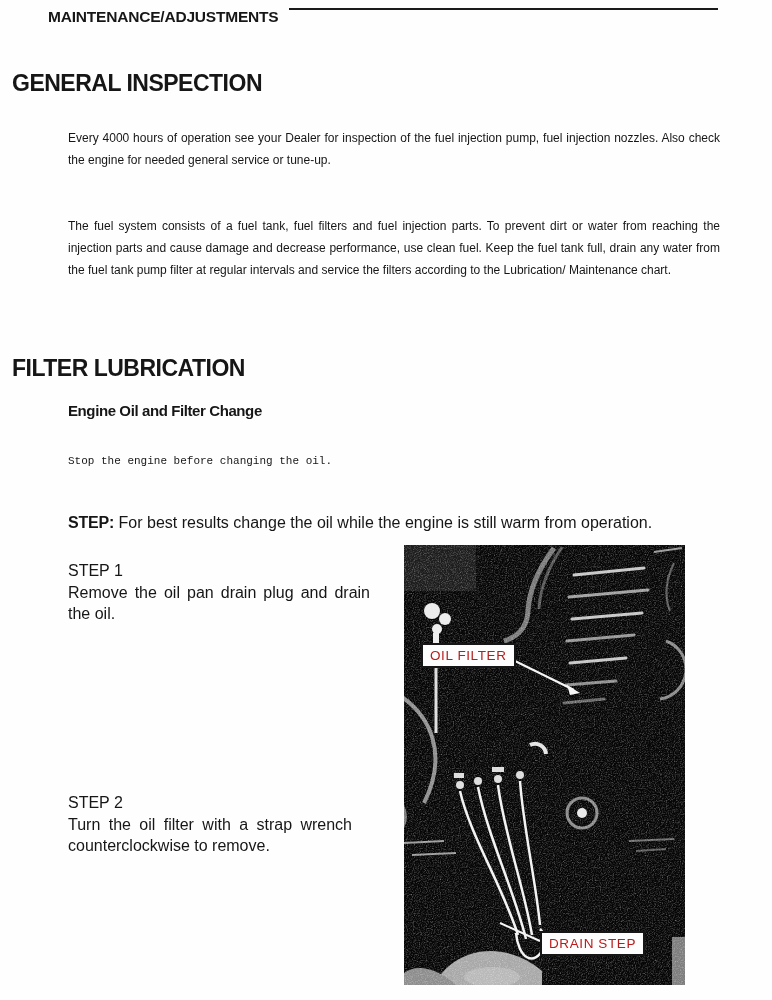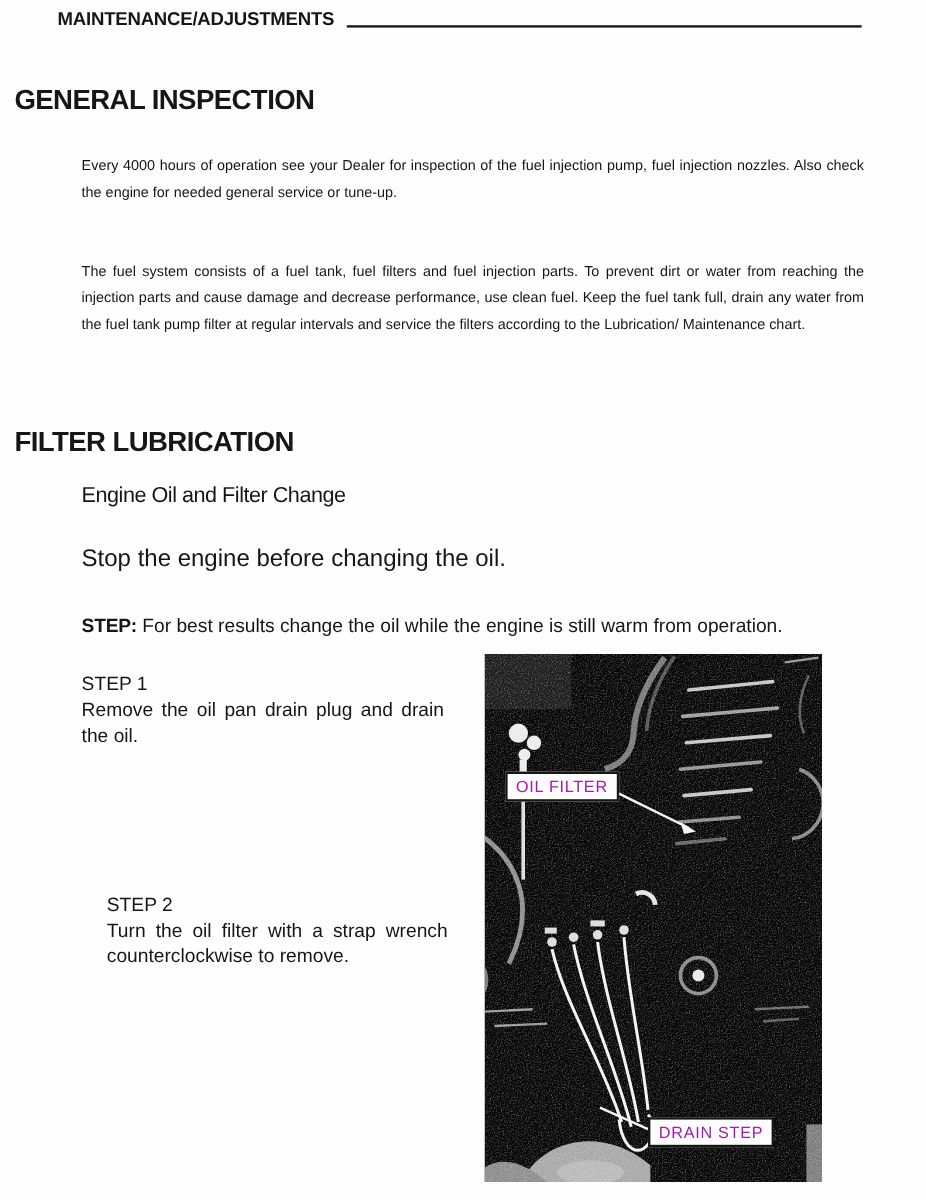--- a/index.html
+++ b/index.html
@@ -2,47 +2,47 @@
 <html><head>
 <meta charset="utf-8">
 <style>
   html,body{margin:0;padding:0;background:#e8e8e8;}
   #page{
     position:relative;width:772px;height:1000px;margin:0 auto;
     background:#fefefe;overflow:hidden;
     font-family:"Liberation Sans",sans-serif;color:#161616;
   }
   
-  .hdr{position:absolute;left:48px;top:8px;width:670px;display:flex;align-items:flex-end;}
+  .hdr{position:absolute;left:48px;top:8px;width:670px;display:flex;align-items:flex-start;}
   .hdr-title{font-weight:bold;font-size:15.5px;letter-spacing:-0.2px;white-space:nowrap;}
   .hdr-rule{flex:1;height:2px;background:#1a1a1a;margin-left:10px;margin-bottom:3px;}
   
   .h-center{position:absolute;left:0;width:772px;text-align:left;font-weight:bold;
     font-size:23px;letter-spacing:-0.5px;margin-left:12px;}
   #general-heading{top:70px;}
   #lubrication-heading{top:355px;}
   
   .body-par{position:absolute;left:68px;width:652px;font-size:12px;line-height:21.8px;
     text-align:justify;}
   #para1{top:116px;}
   #para2{top:204px;}
-  #oilchange-heading{position:absolute;left:68px;top:402px;font-size:18px;font-weight:normal;
+  #oilchange-heading{position:absolute;left:68px;top:402px;font-size:15px;font-weight:bold;
     letter-spacing:-0.4px;}
-  #stop-line{position:absolute;left:68px;top:455px;font-size:20px;}
+  #stop-line{position:absolute;left:68px;top:455px;font-size:11px;font-family:Liberation Mono, monospace;}
   #note-par{position:absolute;left:68px;top:496px;width:590px;font-size:16px;line-height:21.8px;}
   #note-par b{letter-spacing:-0.2px;}
   
   .step{position:absolute;left:68px;font-size:16px;line-height:21.5px;}
   #step1{top:560px;width:302px;}
-  #step2{top:744px;width:284px;margin-left:21px;}
+  #step2{top:792px;width:284px;}
   .step-text{text-align:justify;}
   
   #figure{position:absolute;left:404px;top:545px;width:281px;height:440px;background:#050505;}
   #figure svg{position:absolute;left:0;top:0;}
-  .fig-label{position:absolute;background:#fdfdfd;border:2px solid #161616;color:#a21caf;
+  .fig-label{position:absolute;background:#fdfdfd;border:2px solid #161616;color:#b91c1c;
     font-size:13.5px;letter-spacing:0.6px;padding:4px 7px 3px 7px;line-height:1;white-space:nowrap;}
   #oil-filter-label{left:17px;top:98px;}
   #drain-plug-label{left:136px;top:386px;}
 </style>
 </head>
 <body>
 
 <div id="page">
 
   <div class="hdr">

